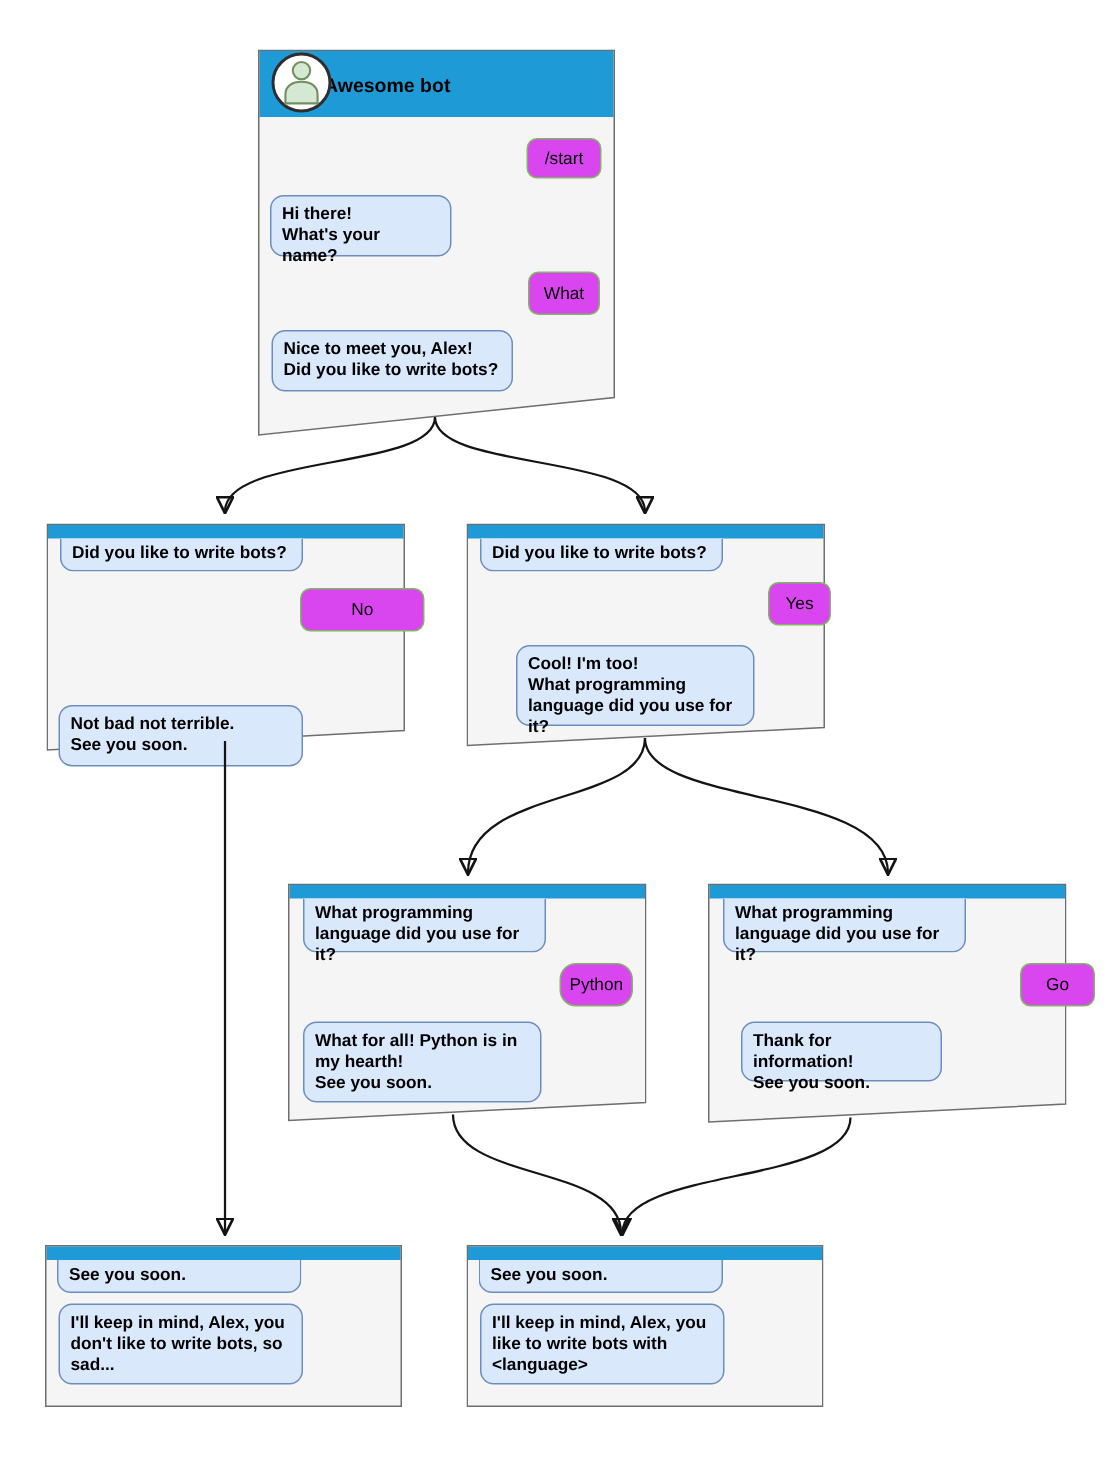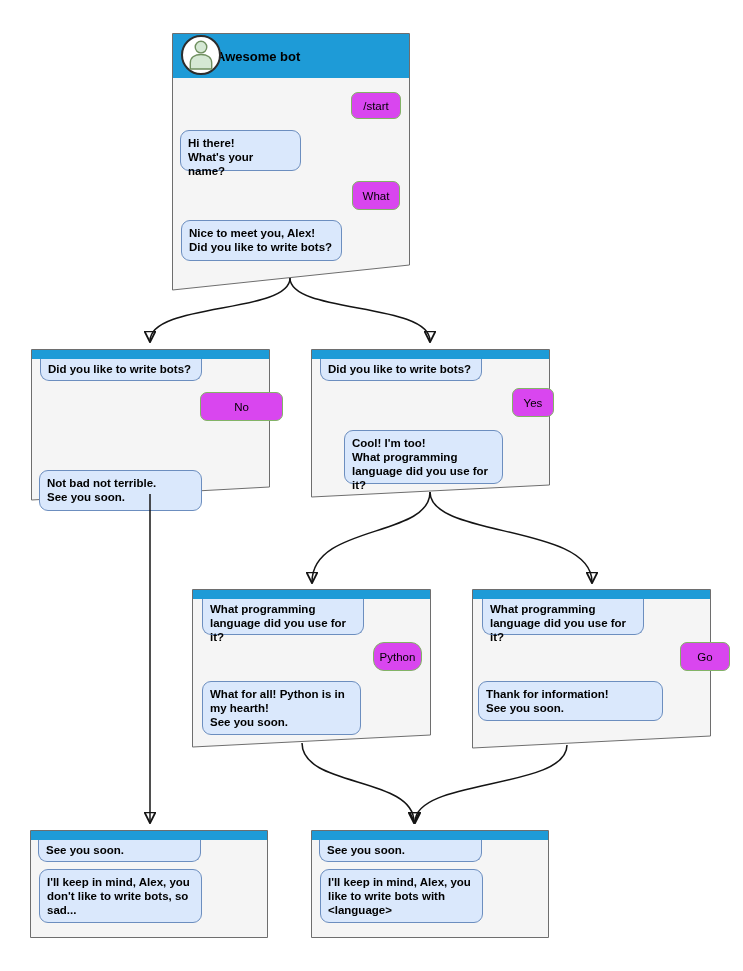--- a/index.html
+++ b/index.html
@@ -159,21 +159,21 @@
     <svg class="node-fill" width="239" height="160">
       <polygon points="0.5,0.5 238.5,0.5 238.5,147 0.5,159"></polygon>
     </svg>
     <div class="node-header strip"></div>
     <svg class="node-stroke" width="239" height="160">
       <polygon points="0.5,0.5 238.5,0.5 238.5,147 0.5,159"></polygon>
     </svg>
     <div class="bubble bot flush" style="left:10px; top:10px; width:162px; height:36px;">What programming
 language did you use for it?</div>
     <div class="bubble user" style="left:180px; top:53px; width:50px; height:29px;margin-left:28px;">Go</div>
-    <div class="bubble bot" style="left:6px; top:92px; width:185px; height:40px;">Thank for information!
+    <div class="bubble bot" style="left:22px; top:92px; width:134px; height:40px;">Thank for information!
 See you soon.</div>
   </div>
 
   <div class="node" style="left:30px; top:830px; width:238px; height:108px;">
     <svg class="node-fill" width="238" height="108">
       <polygon points="0.5,0.5 237.5,0.5 237.5,107.5 0.5,107.5"></polygon>
     </svg>
     <div class="node-header strip"></div>
     <svg class="node-stroke" width="238" height="108">
       <polygon points="0.5,0.5 237.5,0.5 237.5,107.5 0.5,107.5"></polygon>

